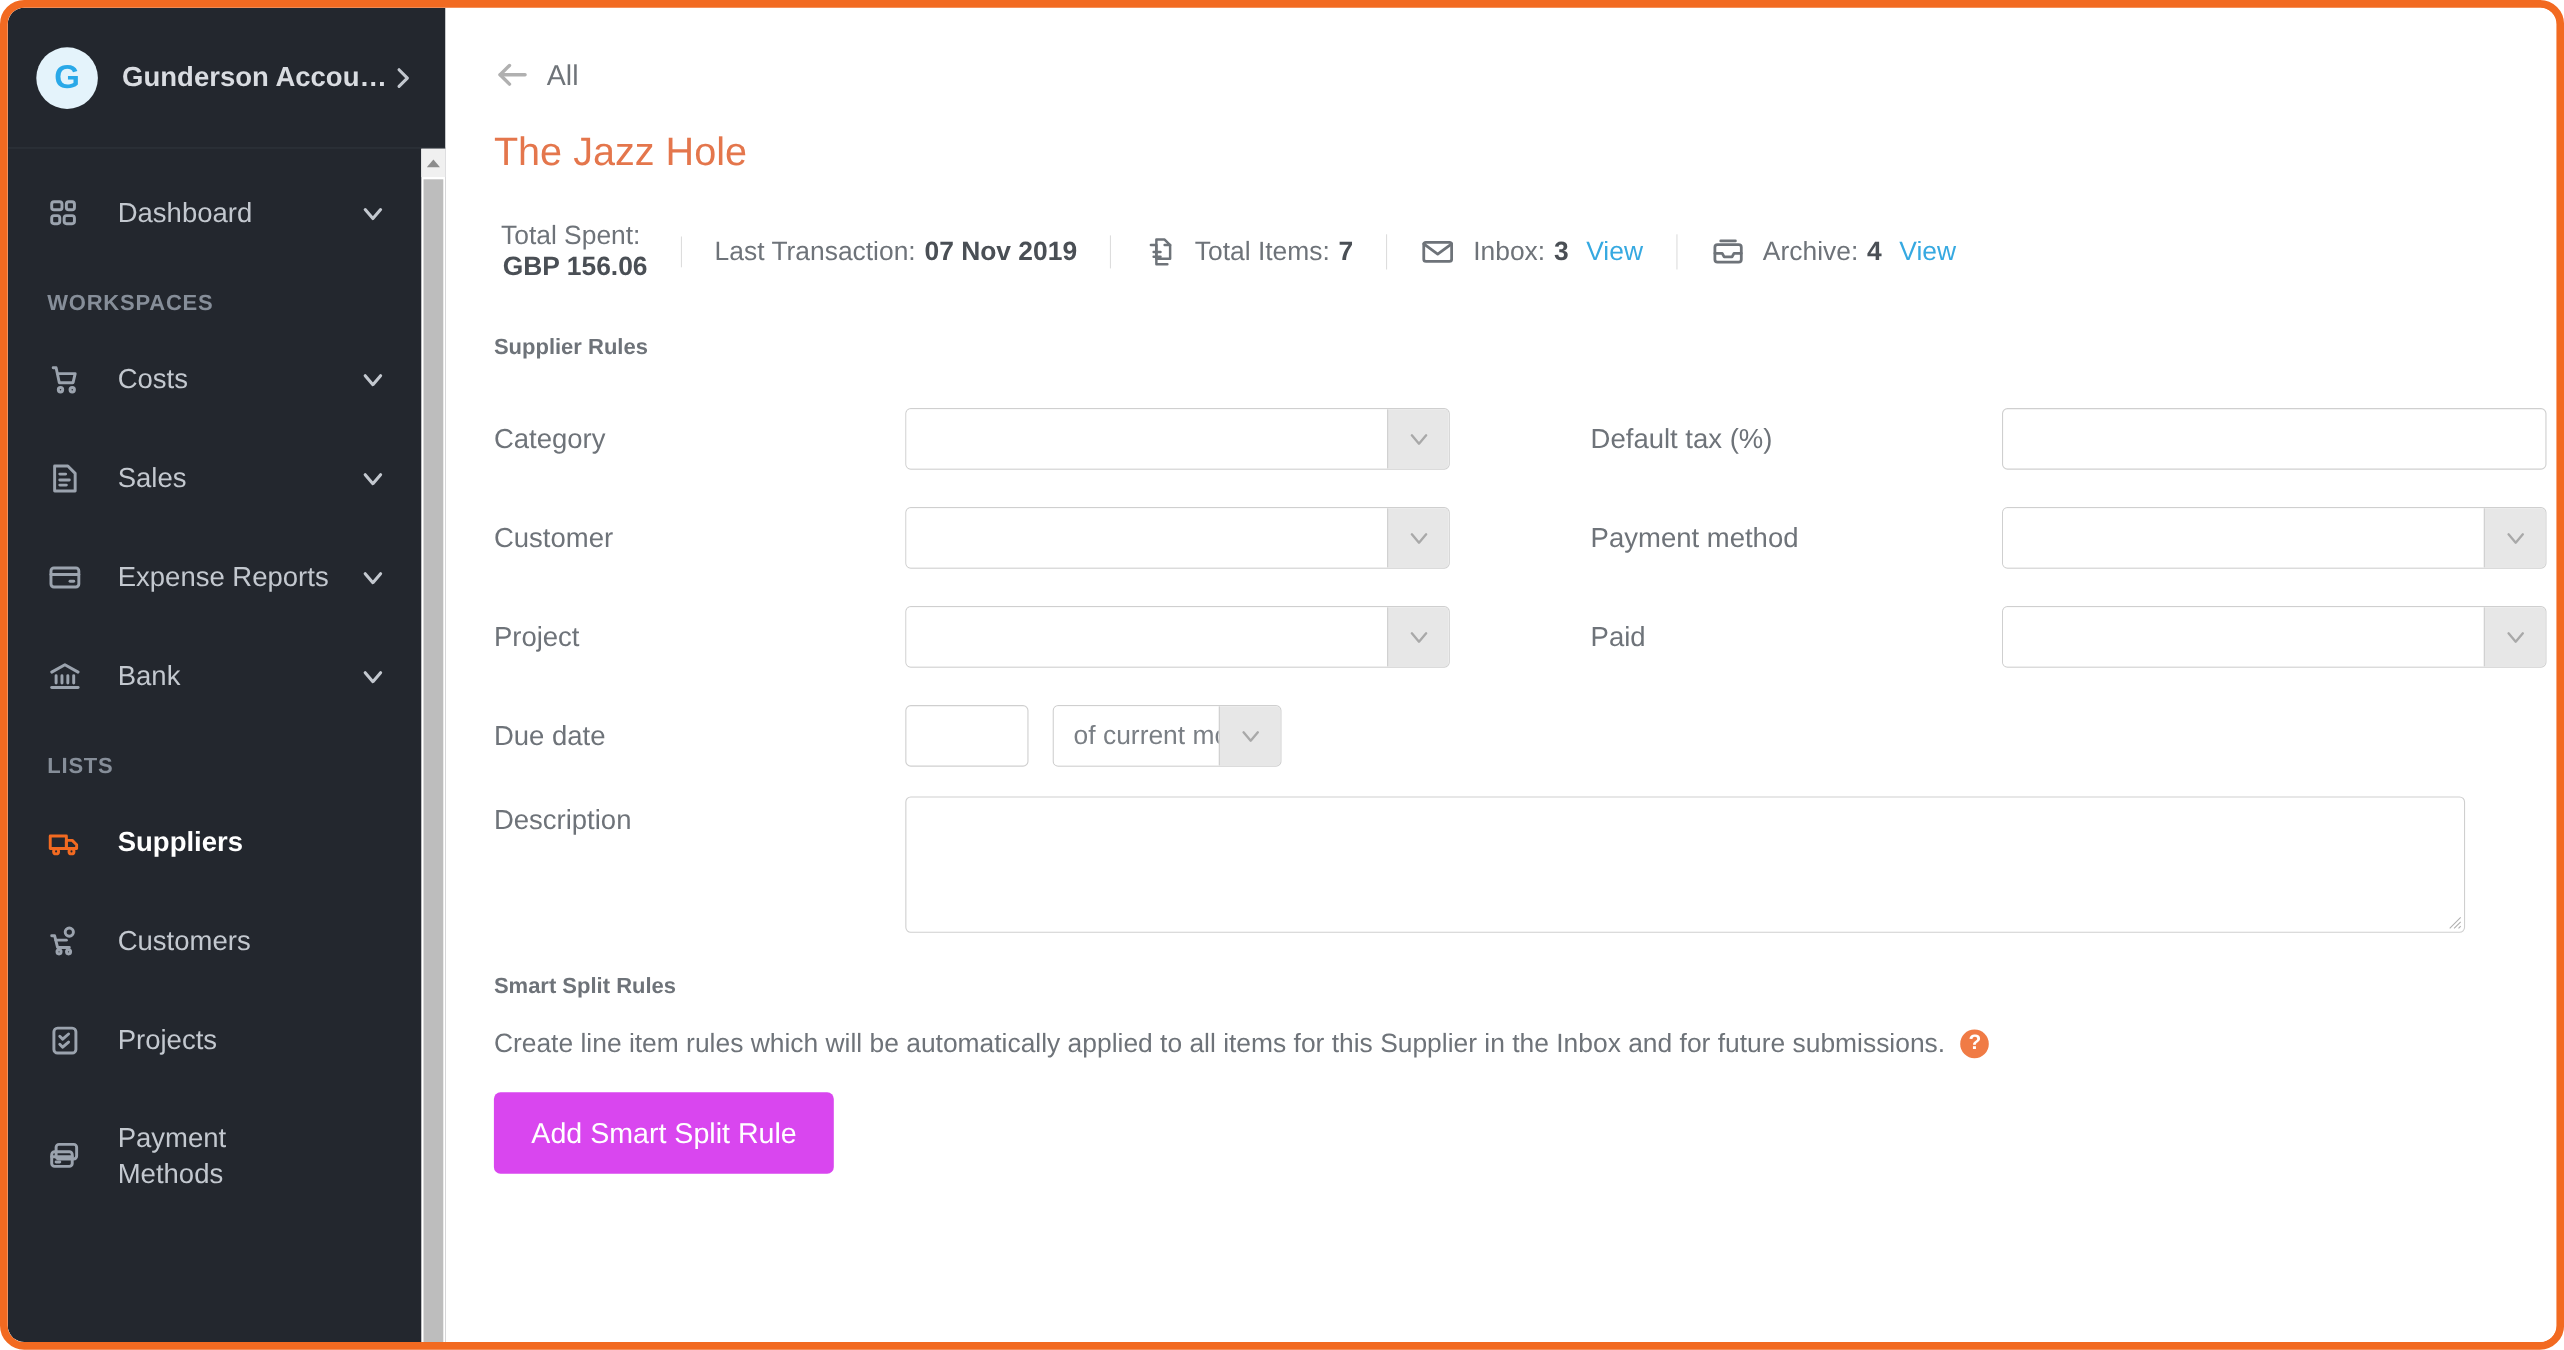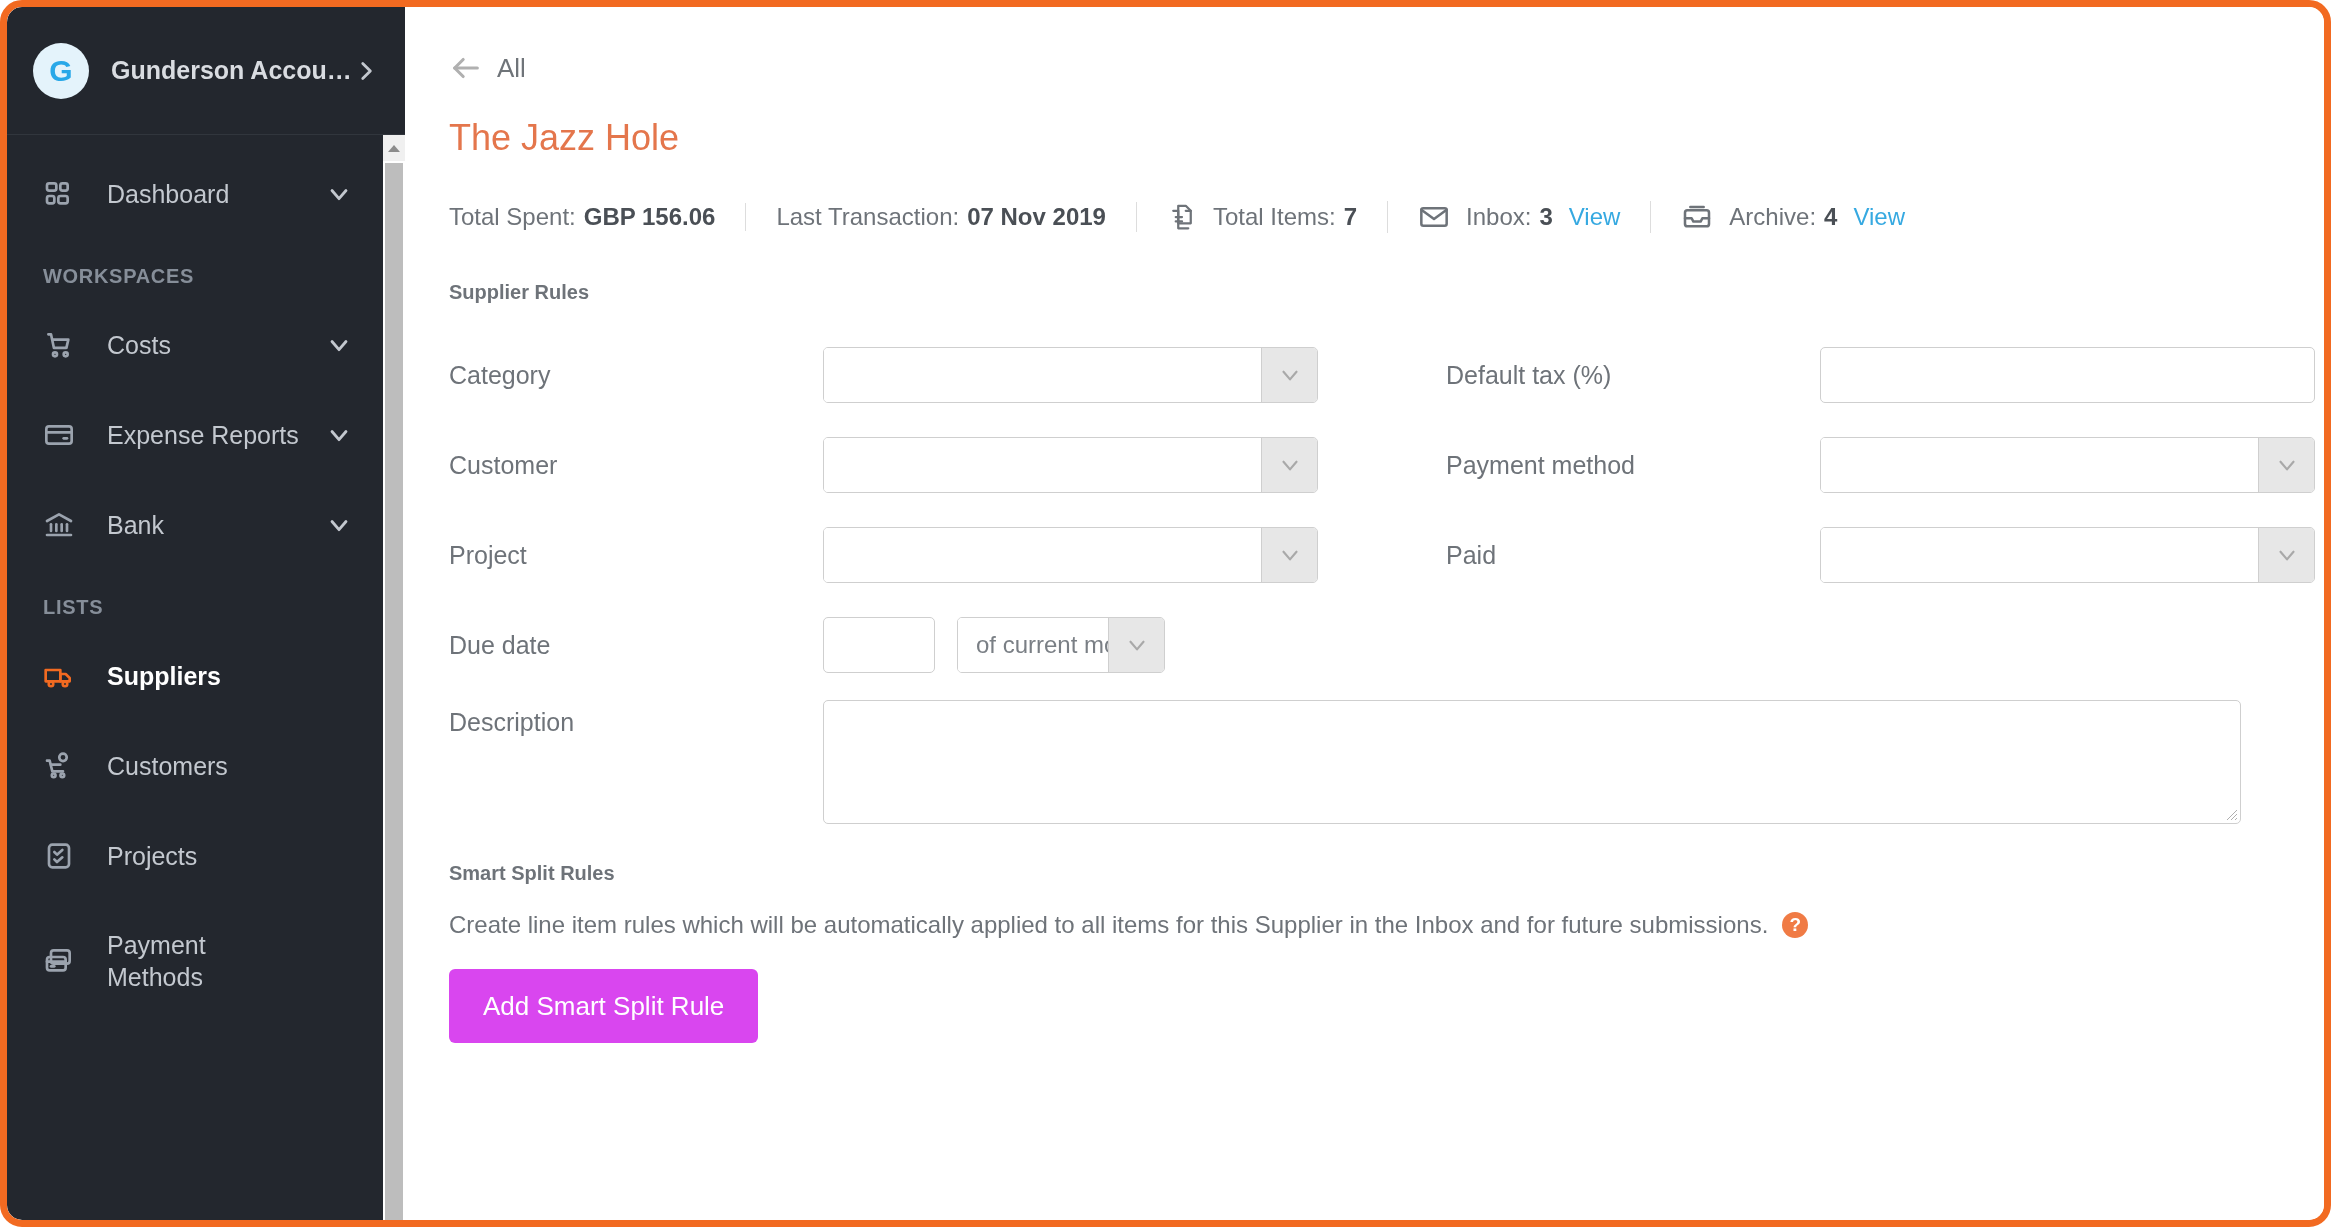--- a/index.html
+++ b/index.html
@@ -168,21 +168,21 @@
     align-items: center;
     margin: 42px 0 0 44px;
     color: #6E7379;
     font-size: 24px;
   }
   .stat {
     display: flex; align-items: center;
     padding: 0 30px;
     white-space: nowrap;
   }
-  .stat:first-child { padding-left: 0; }
+  .stat:first-child { padding-left: 0; flex-direction: column; }
   .stat + .stat { border-left: 1px solid #DDDDDD; }
   .stat .sico { display: flex; align-items: center; margin-right: 16px; color: #6E7379;}
   .stat b { color: #4A4F55; font-weight: bold; margin-left: 8px; }
   .stat .view-link {
     color: #36A9E1;
     margin-left: 16px;
     cursor: pointer;
   }
 
   
@@ -348,20 +348,36 @@
                 </svg>
           </span>
           <span class="lbl">Costs</span>
           <span class="caret">
             <svg width="28" height="28" viewBox="0 0 24 24" fill="none" stroke="currentColor" stroke-width="2.4" stroke-linecap="round" stroke-linejoin="round">
                   <polyline points="6 9 12 16 18 9"></polyline>
                 </svg>
           </span>
         </div>
 
+        <div class="nav-item">
+          <span class="ico">
+            <svg width="32" height="32" viewBox="0 0 24 24" fill="none" stroke="currentColor" stroke-width="2" stroke-linecap="round" stroke-linejoin="round">
+                  <path d="M5 3.5h9l5 5v12H5z"></path>
+                  <line x1="8.5" y1="9" x2="12.5" y2="9"></line>
+                  <line x1="8.5" y1="13" x2="15" y2="13"></line>
+                  <line x1="8.5" y1="16.5" x2="13" y2="16.5"></line>
+                </svg>
+          </span>
+          <span class="lbl">Sales</span>
+          <span class="caret">
+            <svg width="28" height="28" viewBox="0 0 24 24" fill="none" stroke="currentColor" stroke-width="2.4" stroke-linecap="round" stroke-linejoin="round">
+                  <polyline points="6 9 12 16 18 9"></polyline>
+                </svg>
+          </span>
+        </div>
 
         <div class="nav-item">
           <span class="ico">
             <svg width="32" height="32" viewBox="0 0 24 24" fill="none" stroke="currentColor" stroke-width="2" stroke-linecap="round" stroke-linejoin="round">
                   <rect x="2.5" y="5.5" width="19" height="13" rx="2"></rect>
                   <line x1="2.5" y1="10" x2="21.5" y2="10"></line>
                   <line x1="15.5" y1="14.5" x2="18" y2="14.5"></line>
                 </svg>
           </span>
           <span class="lbl">Expense Reports</span>

